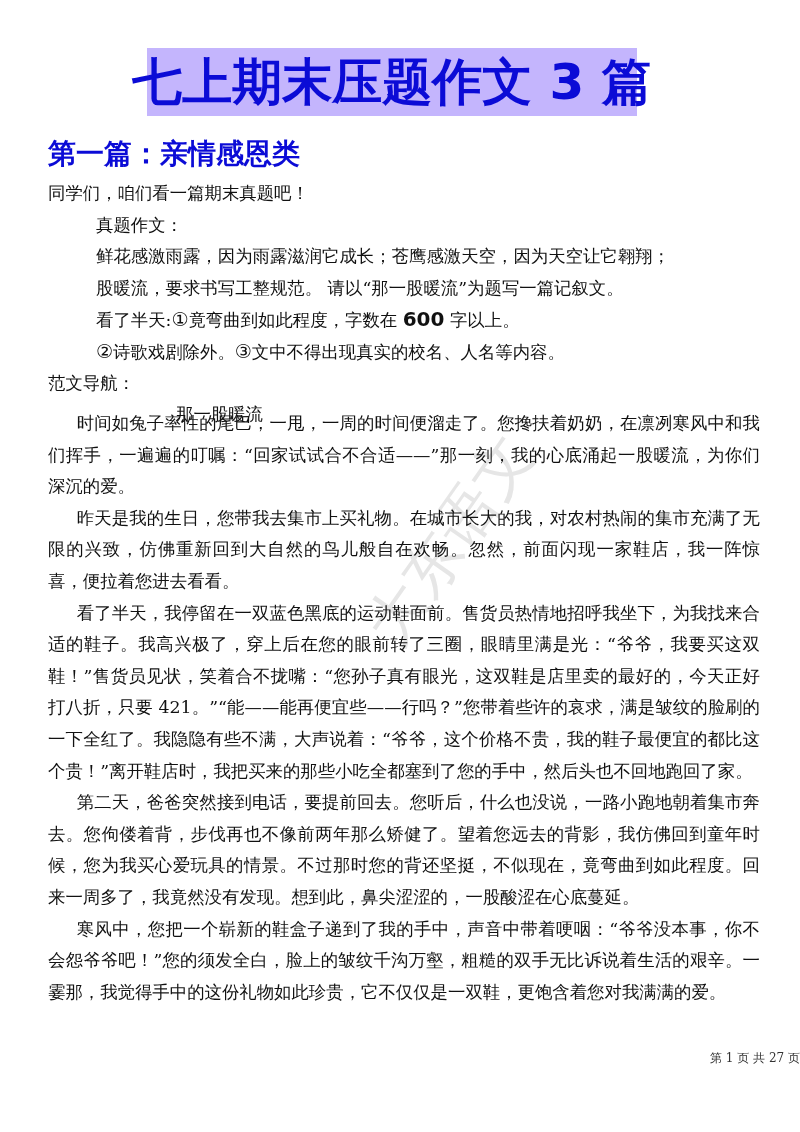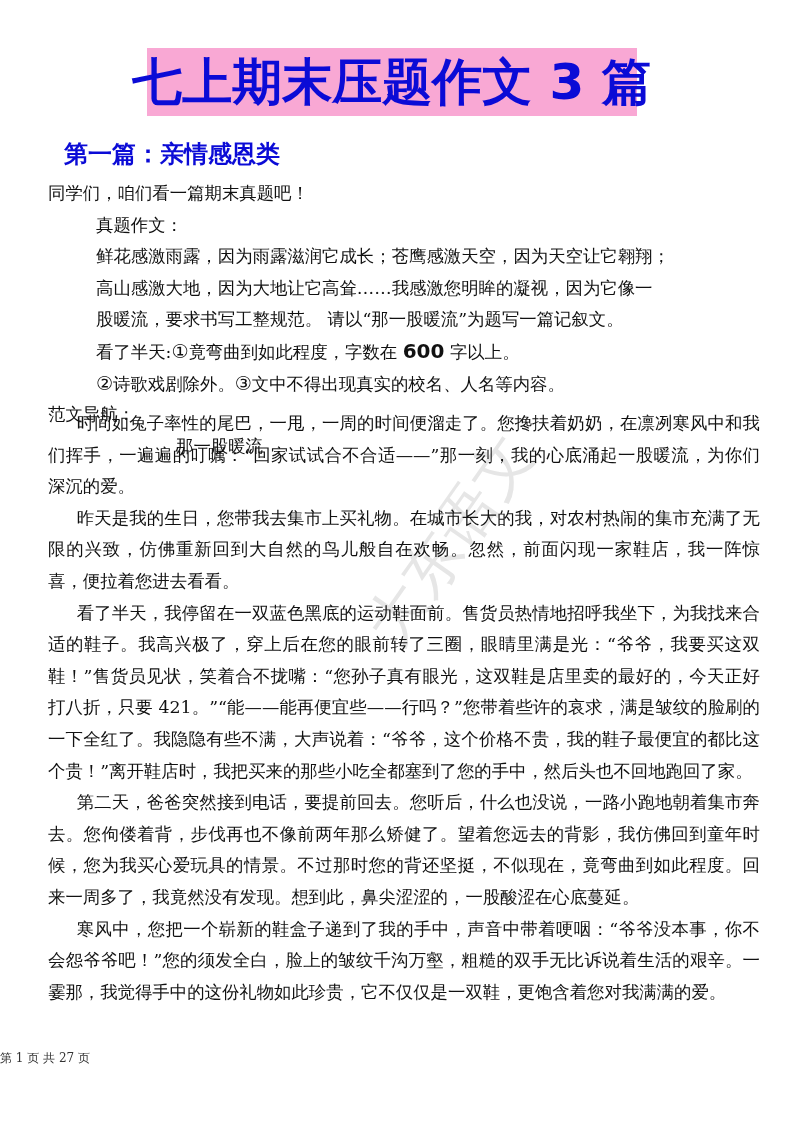--- a/index.html
+++ b/index.html
@@ -4,48 +4,48 @@
   <style>
     html, body { margin: 0; padding: 0; background: #ffffff; }
     body { width: 800px; height: 1132px; position: relative; overflow: hidden; }
     .page {
       position: absolute; left: 0; top: 0; width: 800px; height: 1132px;
       background: #ffffff; color: #111111;
       font-family: "DejaVu Serif", "Liberation Serif", serif;
     }
     .title-banner {
       position: absolute; left: 147px; top: 48px; width: 490px; height: 68px;
-      background: #f9a8d4;
+      background: #c4b5fd;
       display: flex; align-items: center; justify-content: center;
     }
     .title-text {
       font-family: "DejaVu Sans", "Liberation Sans", sans-serif;
       font-weight: bold; font-size: 50px; color: #0b0bd6;
       letter-spacing: 0px; line-height: 1;
       white-space: nowrap;
     }
     .section-title {
       position: absolute; left: 48px; top: 132px;
       font-family: "DejaVu Sans", "Liberation Sans", sans-serif;
-      font-weight: bold; font-size: 24px; color: #0b0bd6;
-      white-space: nowrap; line-height: 44px; margin-left: 16px;
+      font-weight: bold; font-size: 28px; color: #0b0bd6;
+      white-space: nowrap; line-height: 44px;
     }
     .body-text {
       position: absolute; left: 48px; top: 178px; width: 712px;
       font-size: 17.4px; line-height: 31.6px;
     }
     .line { white-space: nowrap; height: 31.6px; }
     .indent1 { padding-left: 48px; }
     .indent-title { padding-left: 128px; }
     .essay { position: absolute; left: 48px; top: 408px; width: 712px; font-size: 17.4px; line-height: 31.6px; }
     .essay p { margin: 0; text-indent: 1.65em; text-align: justify; text-align-last: left; }
     .num-bold { font-family: "DejaVu Sans", "Liberation Sans", sans-serif; font-weight: bold; font-size: 20px; }
     .circled { font-family: "DejaVu Sans", "Liberation Sans", sans-serif; font-size: 19px; }
     .footer {
-      position: absolute; left: 0; top: 1050px; width: 800px; text-align: left;
+      position: absolute; left: 0; top: 1050px; width: 800px; text-align: right;
       font-size: 12px; color: #333333;
     }
     .watermark {
       position: absolute; left: 330px; top: 500px;
       font-size: 60px; color: #e6e6e6; transform: rotate(-55deg);
       font-family: "DejaVu Sans", "Liberation Sans", sans-serif;
       pointer-events: none; white-space: nowrap; z-index: 0;
     }
     .essay, .body-text { z-index: 1; }
   </style>
@@ -59,21 +59,20 @@
   <div class="title-banner">
     <span class="title-text">七上期末压题作文 3 篇</span>
   </div>
 
   <div class="section-title">第一篇：亲情感恩类</div>
 
   <div class="body-text">
     <div class="line">同学们，咱们看一篇期末真题吧！</div>
     <div class="line indent1">真题作文：</div>
     <div class="line indent1">鲜花感激雨露，因为雨露滋润它成长；苍鹰感激天空，因为天空让它翱翔；</div>
-    <div class="line indent1">高山感激大地，因为大地让它高耸……我感激您明眸的凝视，因为它像一</div>
     <div class="line indent1">股暖流，要求书写工整规范。 请以“那一股暖流”为题写一篇记叙文。</div>
     <div class="line indent1">
       <span>看了半天:</span><span class="circled">①</span><span>竟弯曲到如此程度，字数在 </span><span class="num-bold">600</span><span> 字以上。</span>
     </div>
     <div class="line indent1">
       <span class="circled">②</span><span>诗歌戏剧除外。</span><span class="circled">③</span><span>文中不得出现真实的校名、人名等内容。</span>
     </div>
     <div class="line">范文导航：</div>
     <div class="line indent-title">那一股暖流</div>
   </div>

